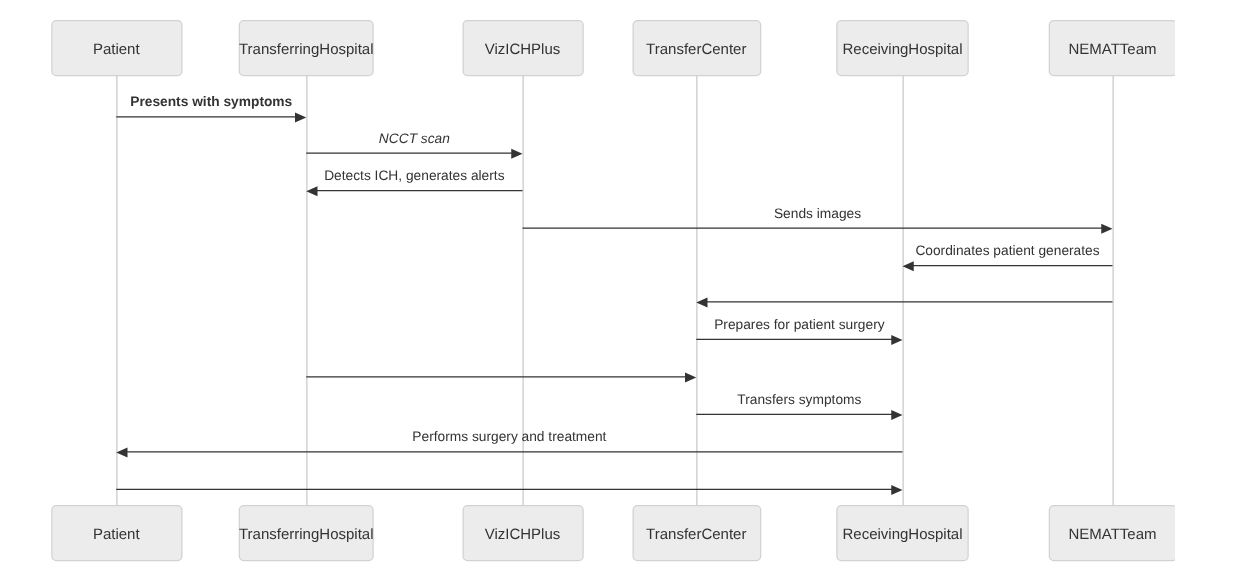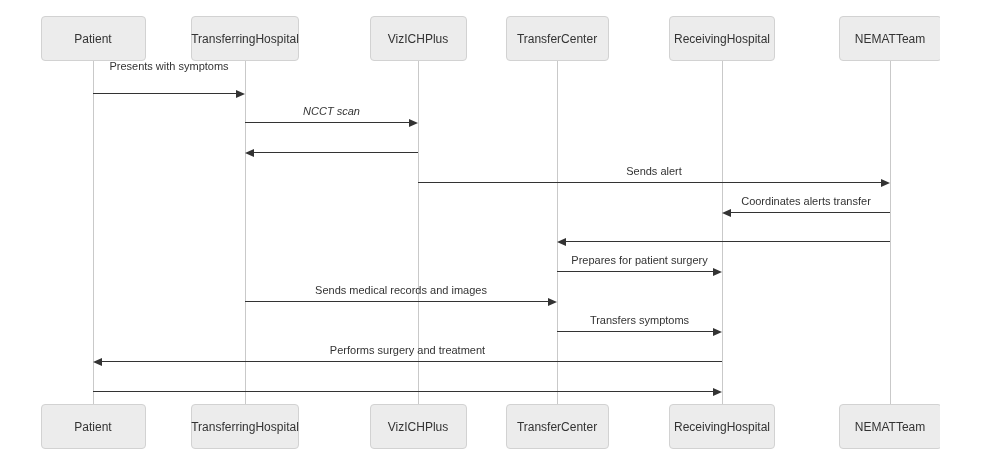--- a/index.html
+++ b/index.html
@@ -67,40 +67,40 @@
     <div class="actor-box" style="left: 669px; top: 16px; width: 106px; height: 45px; background: rgb(236, 236, 236); border-color: rgb(210, 210, 210); color: rgb(51, 51, 51);">ReceivingHospital</div>
     <div class="actor-box" style="left: 838.5px; top: 16px; width: 103px; height: 45px; background: rgb(236, 236, 236); border-color: rgb(210, 210, 210); color: rgb(51, 51, 51);">NEMATTeam</div>
     <div class="actor-box" style="left: 40.5px; top: 404px; width: 105px; height: 45px; background: rgb(236, 236, 236); border-color: rgb(210, 210, 210); color: rgb(51, 51, 51);">Patient</div>
     <div class="actor-box" style="left: 191px; top: 404px; width: 108px; height: 45px; background: rgb(236, 236, 236); border-color: rgb(210, 210, 210); color: rgb(51, 51, 51);">TransferringHospital</div>
     <div class="actor-box" style="left: 369.5px; top: 404px; width: 97px; height: 45px; background: rgb(236, 236, 236); border-color: rgb(210, 210, 210); color: rgb(51, 51, 51);">VizICHPlus</div>
     <div class="actor-box" style="left: 505.5px; top: 404px; width: 103px; height: 45px; background: rgb(236, 236, 236); border-color: rgb(210, 210, 210); color: rgb(51, 51, 51);">TransferCenter</div>
     <div class="actor-box" style="left: 669px; top: 404px; width: 106px; height: 45px; background: rgb(236, 236, 236); border-color: rgb(210, 210, 210); color: rgb(51, 51, 51);">ReceivingHospital</div>
     <div class="actor-box" style="left: 838.5px; top: 404px; width: 103px; height: 45px; background: rgb(236, 236, 236); border-color: rgb(210, 210, 210); color: rgb(51, 51, 51);">NEMATTeam</div>
     <div class="msg-line" style="left: 93px; top: 93px; width: 144px; margin-left: 0px; background: rgb(51, 51, 51);"></div>
     <div class="arrowhead" style="left: 236px; top: 90px; border-left: 9px solid rgb(51, 51, 51);"></div>
-    <div class="msg-label" style="left: 169px; top: 60px; color: rgb(51, 51, 51);">Presents with symptoms</div>
+    <div class="msg-label" style="left: 169px; top: 76px; color: rgb(51, 51, 51); font-weight: bold;">Presents with symptoms</div>
     <div class="msg-line" style="left: 245px; top: 122px; width: 165px; margin-left: 0px; background: rgb(51, 51, 51);"></div>
     <div class="arrowhead" style="left: 409px; top: 119px; border-left: 9px solid rgb(51, 51, 51);"></div>
     <div class="msg-label" style="left: 331.5px; top: 105px; color: rgb(51, 51, 51); font-style: italic;">NCCT scan</div>
     <div class="msg-line" style="left: 245px; top: 152px; width: 165px; margin-left: 8px; background: rgb(51, 51, 51);"></div>
     <div class="arrowhead" style="left: 245px; top: 149px; border-right: 9px solid rgb(51, 51, 51);"></div>
+    <div class="msg-label" style="left: 331.5px; top: 135px; color: rgb(51, 51, 51);">Detects ICH, generates alerts</div>
     <div class="msg-line" style="left: 418px; top: 182px; width: 464px; margin-left: 0px; background: rgb(51, 51, 51);"></div>
     <div class="arrowhead" style="left: 881px; top: 179px; border-left: 9px solid rgb(51, 51, 51);"></div>
-    <div class="msg-label" style="left: 654px; top: 165px; color: rgb(51, 51, 51);">Sends alert</div>
+    <div class="msg-label" style="left: 654px; top: 165px; color: rgb(51, 51, 51);">Sends images</div>
     <div class="msg-line" style="left: 722px; top: 212px; width: 160px; margin-left: 8px; background: rgb(51, 51, 51);"></div>
     <div class="arrowhead" style="left: 722px; top: 209px; border-right: 9px solid rgb(51, 51, 51);"></div>
-    <div class="msg-label" style="left: 806px; top: 195px; color: rgb(51, 51, 51);">Coordinates alerts transfer</div>
+    <div class="msg-label" style="left: 806px; top: 195px; color: rgb(51, 51, 51);">Coordinates patient generates</div>
     <div class="msg-line" style="left: 557px; top: 241px; width: 325px; margin-left: 8px; background: rgb(51, 51, 51);"></div>
     <div class="arrowhead" style="left: 557px; top: 238px; border-right: 9px solid rgb(51, 51, 51);"></div>
     <div class="msg-line" style="left: 557px; top: 271px; width: 157px; margin-left: 0px; background: rgb(51, 51, 51);"></div>
     <div class="arrowhead" style="left: 713px; top: 268px; border-left: 9px solid rgb(51, 51, 51);"></div>
     <div class="msg-label" style="left: 639.5px; top: 254px; color: rgb(51, 51, 51);">Prepares for patient surgery</div>
     <div class="msg-line" style="left: 245px; top: 301px; width: 304px; margin-left: 0px; background: rgb(51, 51, 51);"></div>
     <div class="arrowhead" style="left: 548px; top: 298px; border-left: 9px solid rgb(51, 51, 51);"></div>
-    <div class="msg-label" style="left: 401px; top: 284px; color: rgb(51, 51, 51);">Sends medical records and images</div>
     <div class="msg-line" style="left: 557px; top: 331px; width: 157px; margin-left: 0px; background: rgb(51, 51, 51);"></div>
     <div class="arrowhead" style="left: 713px; top: 328px; border-left: 9px solid rgb(51, 51, 51);"></div>
     <div class="msg-label" style="left: 639.5px; top: 314px; color: rgb(51, 51, 51);">Transfers symptoms</div>
     <div class="msg-line" style="left: 93px; top: 361px; width: 621px; margin-left: 8px; background: rgb(51, 51, 51);"></div>
     <div class="arrowhead" style="left: 93px; top: 358px; border-right: 9px solid rgb(51, 51, 51);"></div>
     <div class="msg-label" style="left: 407.5px; top: 344px; color: rgb(51, 51, 51);">Performs surgery and treatment</div>
     <div class="msg-line" style="left: 93px; top: 391px; width: 621px; margin-left: 0px; background: rgb(51, 51, 51);"></div>
     <div class="arrowhead" style="left: 713px; top: 388px; border-left: 9px solid rgb(51, 51, 51);"></div>
   </div>
 

